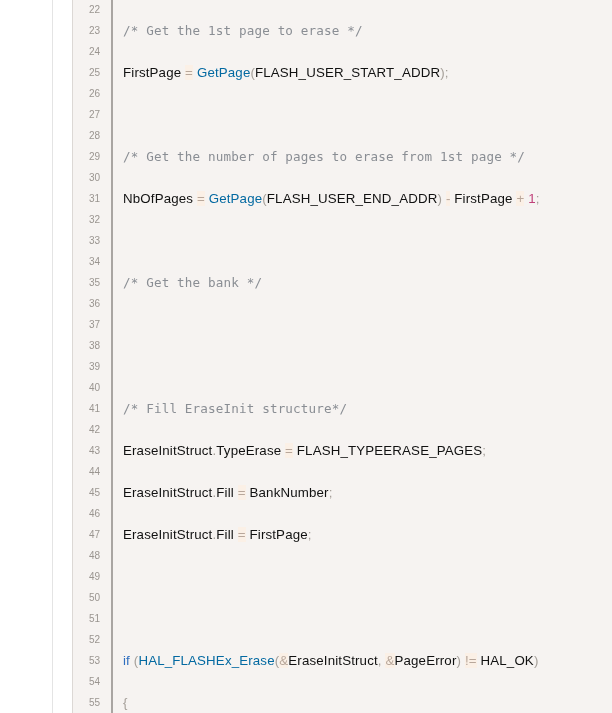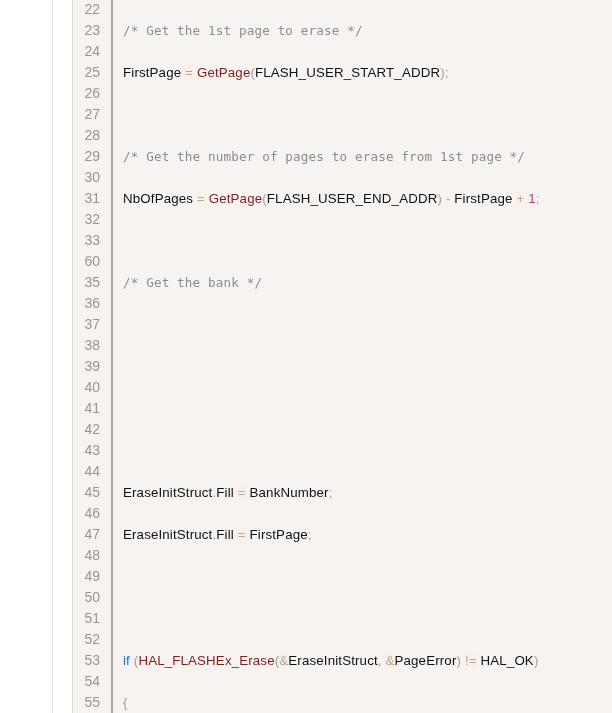--- a/index.html
+++ b/index.html
@@ -1,24 +1,24 @@
 <!DOCTYPE html>
 <html><head>
 <meta charset="utf-8">
 <style>
   html,body{margin:0;padding:0;}
   body{width:612px;height:713px;overflow:hidden;background:#ffffff;position:relative;font-family:"DejaVu Sans Mono","Liberation Mono",monospace;}
   .left-rule{position:absolute;left:52px;top:0;width:1px;height:713px;background:#e4e4e4;}
   .editor{position:absolute;left:72px;top:-1px;width:560px;height:720px;background:#f6f3f1;border-left:1px solid #dcd8d5;}
   .gutter{position:absolute;left:0;top:0;width:38px;height:100%;border-right:2px solid #a9a5a2;}
   .line{position:absolute;left:0;height:21px;width:560px;}
-  .ln{position:absolute;left:0;width:27px;text-align:right;font-family:"Liberation Sans",sans-serif;font-size:14px;color:#9a9590;line-height:21px;}
+  .ln{position:absolute;left:0;width:27px;text-align:right;font-family:"Liberation Sans",sans-serif;font-size:10px;color:#9a9590;line-height:21px;}
   .code{position:absolute;left:50px;font-family:"Liberation Sans",sans-serif;font-size:13.3px;line-height:21px;white-space:pre;color:#111;letter-spacing:0.15px;}
   .cm{color:#8a8e94;font-family:"DejaVu Sans Mono",monospace;font-size:12.6px;margin-top:48px;}
-  .fn{color:#7f1d1d;}
+  .fn{color:#0369a1;}
   .kw{color:#2f6fbf;text-align:right;}
   .op{color:#b8a79b;background:#fbf0e6;}
   .pn{color:#a6a09a;}
   .num{color:#c0407a;}
 </style>
 </head>
 <body>
 
 <div class="left-rule"></div>
 <div class="editor">
@@ -66,21 +66,21 @@
       </div>
       <div class="line" style="top: 210px;">
         <span class="ln">32</span>
         <span class="code"></span>
       </div>
       <div class="line" style="top: 231px;">
         <span class="ln">33</span>
         <span class="code"></span>
       </div>
       <div class="line" style="top: 252px;">
-        <span class="ln">60</span>
+        <span class="ln">34</span>
         <span class="code"></span>
       </div>
       <div class="line" style="top: 273px;">
         <span class="ln">35</span>
         <span class="code"><span class="cm">/* Get the bank */</span></span>
       </div>
       <div class="line" style="top: 294px;">
         <span class="ln">36</span>
         <span class="code"></span>
       </div>
@@ -94,27 +94,29 @@
       <div class="line" style="top: 357px;">
         <span class="ln">39</span>
         <span class="code"></span>
       </div>
       <div class="line" style="top: 378px;">
         <span class="ln">40</span>
         <span class="code"></span>
       </div>
       <div class="line" style="top: 399px;">
         <span class="ln">41</span>
+        <span class="code"><span class="cm">/* Fill EraseInit structure*/</span></span>
       </div>
       <div class="line" style="top: 420px;">
         <span class="ln">42</span>
         <span class="code"></span>
       </div>
       <div class="line" style="top: 441px;">
         <span class="ln">43</span>
+        <span class="code"><span>EraseInitStruct</span><span class="pn">.</span><span>TypeErase </span><span class="op">=</span><span> FLASH_TYPEERASE_PAGES</span><span class="pn">;</span></span>
       </div>
       <div class="line" style="top: 462px;">
         <span class="ln">44</span>
         <span class="code"></span>
       </div>
       <div class="line" style="top: 483px;">
         <span class="ln">45</span>
         <span class="code"><span>EraseInitStruct</span><span class="pn">.</span><span>Fill </span><span class="op">=</span><span> BankNumber</span><span class="pn">;</span></span>
       </div>
       <div class="line" style="top: 504px;">

